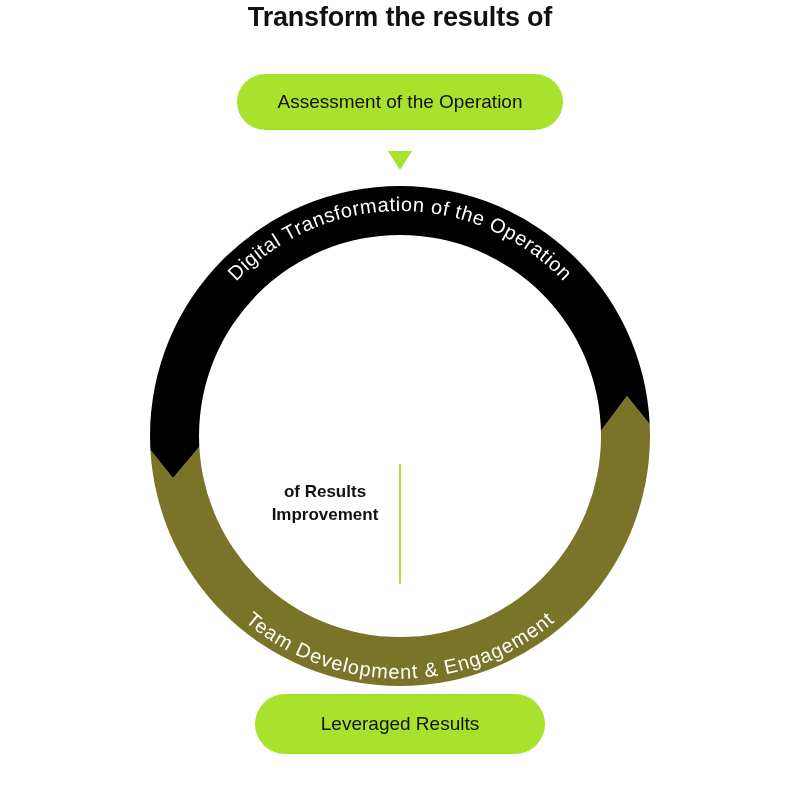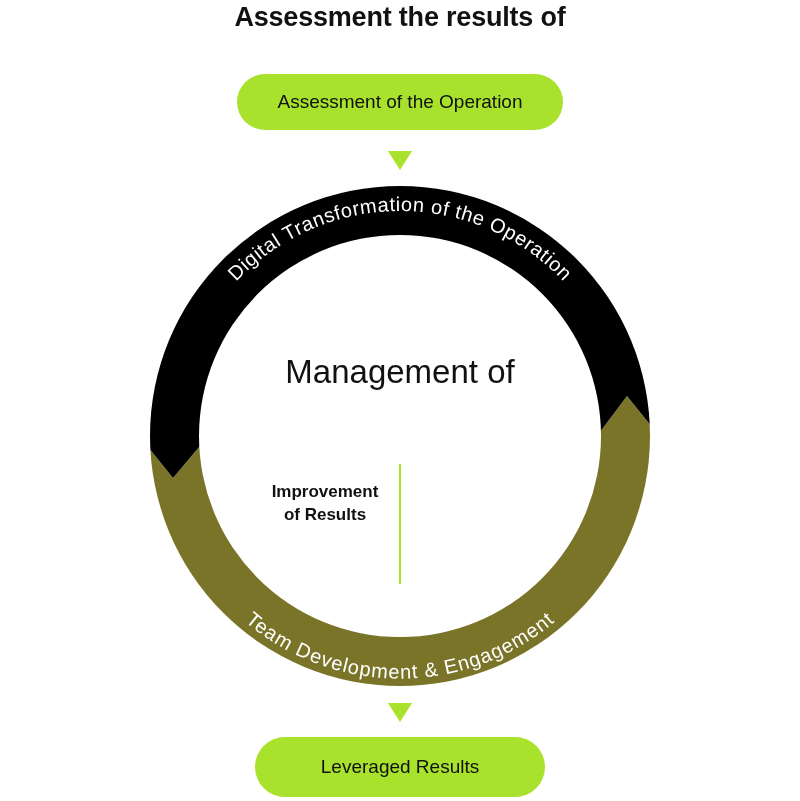--- a/index.html
+++ b/index.html
@@ -3,39 +3,39 @@
   <meta charset="utf-8">
   <style>
     html, body { margin: 0; padding: 0; background: #ffffff; }
     body { width: 800px; height: 801px; position: relative; overflow: hidden;
            font-family: "Liberation Sans", "DejaVu Sans", sans-serif; color: #111111; }
     .title { position: absolute; left: 0; width: 800px; top: 0px; text-align: center;
              font-weight: 700; font-size: 27px; line-height: 35px; color: #111; letter-spacing: -0.2px; }
     .pill { position: absolute; background: #a8e22c; border-radius: 32px; display: flex;
             align-items: center; justify-content: center; font-size: 19px; color: #111; }
     .pill.top { left: 237px; top: 74px; width: 326px; height: 56px; }
-    .pill.bottom { left: 255px; top: 737px; width: 290px; height: 60px; }
+    .pill.bottom { left: 255px; top: 694px; width: 290px; height: 60px; }
     .arrow { position: absolute; width: 0; height: 0; border-left: 12px solid transparent;
              border-right: 12px solid transparent; border-top: 19px solid #a8e22c; }
     .arrow.a1 { left: 388px; top: 151px; }
     .arrow.a2 { left: 388px; top: 703px; }
     svg.ring { position: absolute; left: 0; top: 0; }
     .center-title { position: absolute; left: 200px; width: 400px; top: 350px; text-align: center;
                     font-size: 33px; line-height: 43px; color: #111; }
     .sub { position: absolute; top: 480px; width: 150px; text-align: center; font-weight: 700;
            font-size: 17px; line-height: 23px; color: #111; }
     .sub.left { left: 250px; }
     .sub.right { left: 402px; }
     .divider { position: absolute; left: 399px; top: 464px; width: 2px; height: 120px; background: #a8e22c; }
   </style>
 </head>
 <body>
 
 <div class="title">
-  <div>Assessment the results of</div>
+  <div>Transform the results of</div>
 </div>
 
 <div class="pill top">
   <span>Assessment of the Operation</span>
 </div>
 
 <div class="arrow a1"></div>
 
 <svg class="ring" width="800" height="801" viewBox="0 0 800 801">
   <defs>
@@ -55,26 +55,25 @@
   </g>
   <text font-size="20" fill="#ffffff" font-family="'Liberation Sans', sans-serif" letter-spacing="0.6">
     <textPath href="#topTextPath" startOffset="50%" text-anchor="middle">Digital Transformation of the Operation</textPath>
   </text>
   <text font-size="20" fill="#ffffff" font-family="'Liberation Sans', sans-serif" letter-spacing="0.6" dy="7">
     <textPath href="#bottomTextPath" startOffset="50%" text-anchor="middle">Team Development &amp; Engagement</textPath>
   </text>
 </svg>
 
 <div class="center-title">
-  <div>Management of</div>
 </div>
 
 <div class="sub left">
+  <div>of Results</div>
   <div>Improvement</div>
-  <div>of Results</div>
 </div>
 
 <div class="divider"></div>
 
 <div class="sub right">
 </div>
 
 <div class="arrow a2"></div>
 
 <div class="pill bottom">

